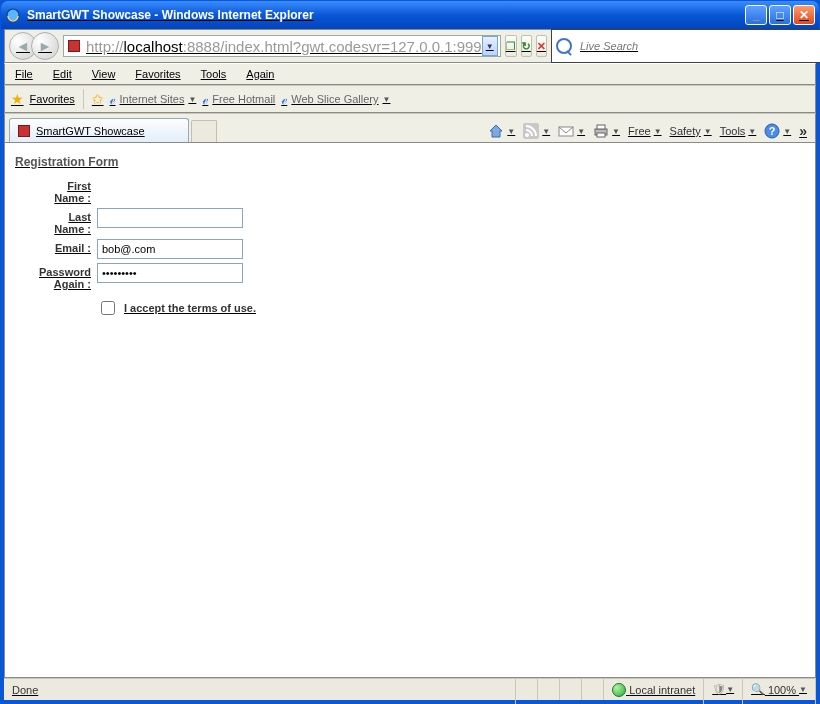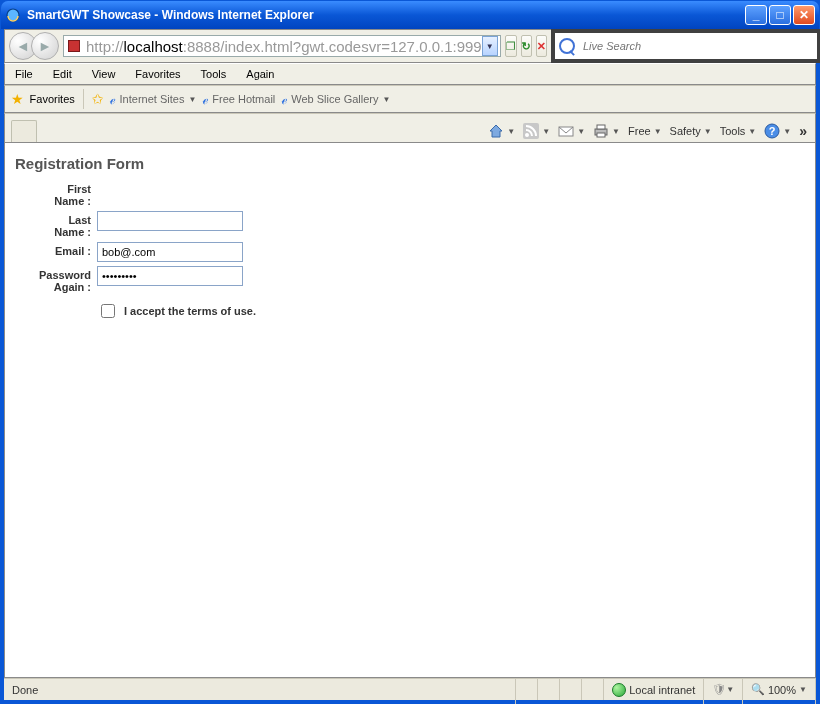--- a/index.html
+++ b/index.html
@@ -1,19 +1,19 @@
 <!DOCTYPE html>
 <html><head>
 <meta charset="utf-8">
 <style>
   * { box-sizing: border-box; }
   html, body { margin:0; padding:0; height:100%; font-family: Tahoma, Arial, sans-serif; font-size:11px; }
   .window {
     width:820px; height:704px; background:#0a57d6; position:relative;
-    border:1px solid #0a57d6; display:flex; flex-direction:column;
+    border:1px solid #0a57d6; display:flex; flex-direction:column;text-decoration:underline;
   }
   .titlebar {
     height:28px; background:linear-gradient(to bottom,#3a8cff 0%, #0a57d6 50%, #0044c0 100%);
     display:flex; align-items:center; color:#fff; font-weight:bold; font-size:12px;
     padding:0 4px; border-radius:7px 7px 0 0;
   }
   .titlebar .ie-icon { width:16px; height:16px; margin-right:6px; }
   .titlebar .spacer { flex:1; }
   .win-btn { width:22px; height:20px; margin-left:2px; border:1px solid #fff; border-radius:3px; display:flex; align-items:center; justify-content:center; font-weight:bold; font-size:12px; font-family:Arial; }
   .win-min { background:linear-gradient(to bottom,#5da1ff,#2a6fe0); color:#fff; }
@@ -27,21 +27,21 @@
   .navbtns { display:flex; align-items:center; }
   .navbtn { width:28px; height:28px; border:1px solid #b0b0b0; border-radius:50%; background:radial-gradient(circle at 30% 30%,#fff,#d0d0d0); display:flex; align-items:center; justify-content:center; color:#9aa; font-size:14px; }
   .navbtn.fwd { margin-left:-6px; }
   .addr { flex:1; display:flex; align-items:center; background:#fff; border:1px solid #9aa; height:22px; padding:0 2px; }
   .addr .favicon { width:16px; height:16px; display:flex; align-items:center; justify-content:center; margin-right:4px; }
   .red-cube { width:12px; height:12px; background:#c83232; border:1px solid #7a1a1a; }
   .addr-text { flex:1; font-size:15px; color:#999; white-space:nowrap; overflow:hidden; }
   .addr-text .strong { color:#000; }
   .dd-btn { width:16px; height:20px; background:linear-gradient(#e6f0ff,#b8d4ff); border:1px solid #7aa3d6; display:flex; align-items:center; justify-content:center; font-size:8px; color:#335; }
   .tb-ic { width:22px; height:22px; border:1px solid #c0c0b0; background:linear-gradient(#fdfdfa,#eceade); display:flex; align-items:center; justify-content:center; border-radius:2px; }
-  .searcharea { flex:0 0 270px; display:flex; align-items:center; background:#fff; border:4px solid #404040; height:34px; padding:0 4px; }
+  .searcharea { flex:0 0 270px; display:flex; align-items:center; background:#fff; border:1px solid #404040; height:34px; padding:0 4px; }
   .searcharea .bing { width:16px; height:16px; border-radius:50%; border:2px solid #4072d6; position:relative; margin-right:6px; }
   .searcharea .bing::after { content:''; position:absolute; right:-2px; bottom:-2px; width:6px; height:2px; background:#4072d6; transform:rotate(45deg); }
   .menurow { height:22px; display:flex; align-items:center; border-top:1px solid #fff; }
   .menurow .mi { padding:0 10px; height:100%; display:flex; align-items:center; }
 
   .favrow { height:28px; display:flex; align-items:center; border-top:1px solid #cac7b8; padding:0 6px; gap:6px; }
   .favrow .star { color:#f2b100; font-size:14px; }
   .favrow .sep { width:1px; height:20px; background:#cac7b8; margin:0 2px; }
   .fav-lnk { display:flex; align-items:center; gap:4px; color:#666; }
   .ie-glyph { color:#2a6fe0; font-size:13px; }
@@ -51,21 +51,21 @@
   .tab { height:24px; min-width:180px; background:linear-gradient(#fdfdfc,#e2eefa); border:1px solid #9ab; border-bottom:none; border-radius:3px 3px 0 0; display:flex; align-items:center; padding:0 8px; gap:6px; font-size:11px; }
   .newtab { width:26px; height:22px; border:1px solid #c0c0b0; background:#eceade; margin-left:2px; border-radius:2px 2px 0 0; border-bottom:none; }
   .tabspacer { flex:1; }
   .cmd-btn { height:22px; display:flex; align-items:center; gap:3px; padding:0 4px; color:#333; }
   .overflow { font-size:14px; font-weight:bold; }
 
   .content {
     flex:1; background:#fff; margin:0 3px; border:1px solid #8a8a8a; border-top:none; position:relative; overflow:auto;
   }
   .page-inner { padding:12px 10px; }
-  .form-title { font-size:15px; font-weight:bold; color:#555; margin-bottom:8px; }
+  .form-title { font-size:12px; font-weight:bold; color:#555; margin-bottom:8px; }
   .form-row { display:flex; align-items:flex-start; margin-bottom:4px; }
   .form-label { width:76px; text-align:right; font-weight:bold; color:#333; font-size:11px; padding-top:3px; line-height:12px; }
   .form-input { margin-left:6px; }
   .form-input input[type=text], .form-input input[type=password] {
     width:146px; height:20px; border:1px solid #8aa4c8; background:#fff; padding:0 4px; font-size:11px;
   }
   .check-row { display:flex; align-items:center; margin-left:82px; margin-top:8px; gap:6px; font-weight:bold; color:#333; }
   .check-row input[type=checkbox] { width:14px; height:14px; border:1px solid #8aa4c8; }
 
   .statusbar {
@@ -152,20 +152,24 @@
       <span>Free Hotmail</span>
     </span>
     <span class="fav-lnk">
       <span class="ie-glyph">ℯ</span>
       <span>Web Slice Gallery</span>
       <span class="dd-sm">▼</span>
     </span>
   </div>
 
   <div class="chrome tabrow">
+    <div class="tab">
+      <div class="red-cube"></div>
+      <span>SmartGWT Showcase</span>
+    </div>
     <div class="newtab"></div>
     <div class="tabspacer"></div>
     <div class="cmd-btn">
       <svg class="icon" viewBox="0 0 16 16">
           <path d="M2 8 L8 2 L14 8 L12 8 L12 14 L4 14 L4 8 Z" fill="#7da9e0" stroke="#3a6aaa"></path>
         </svg>
       <span class="dd-sm">▼</span>
     </div>
     <div class="cmd-btn">
       <svg class="icon" viewBox="0 0 16 16">

